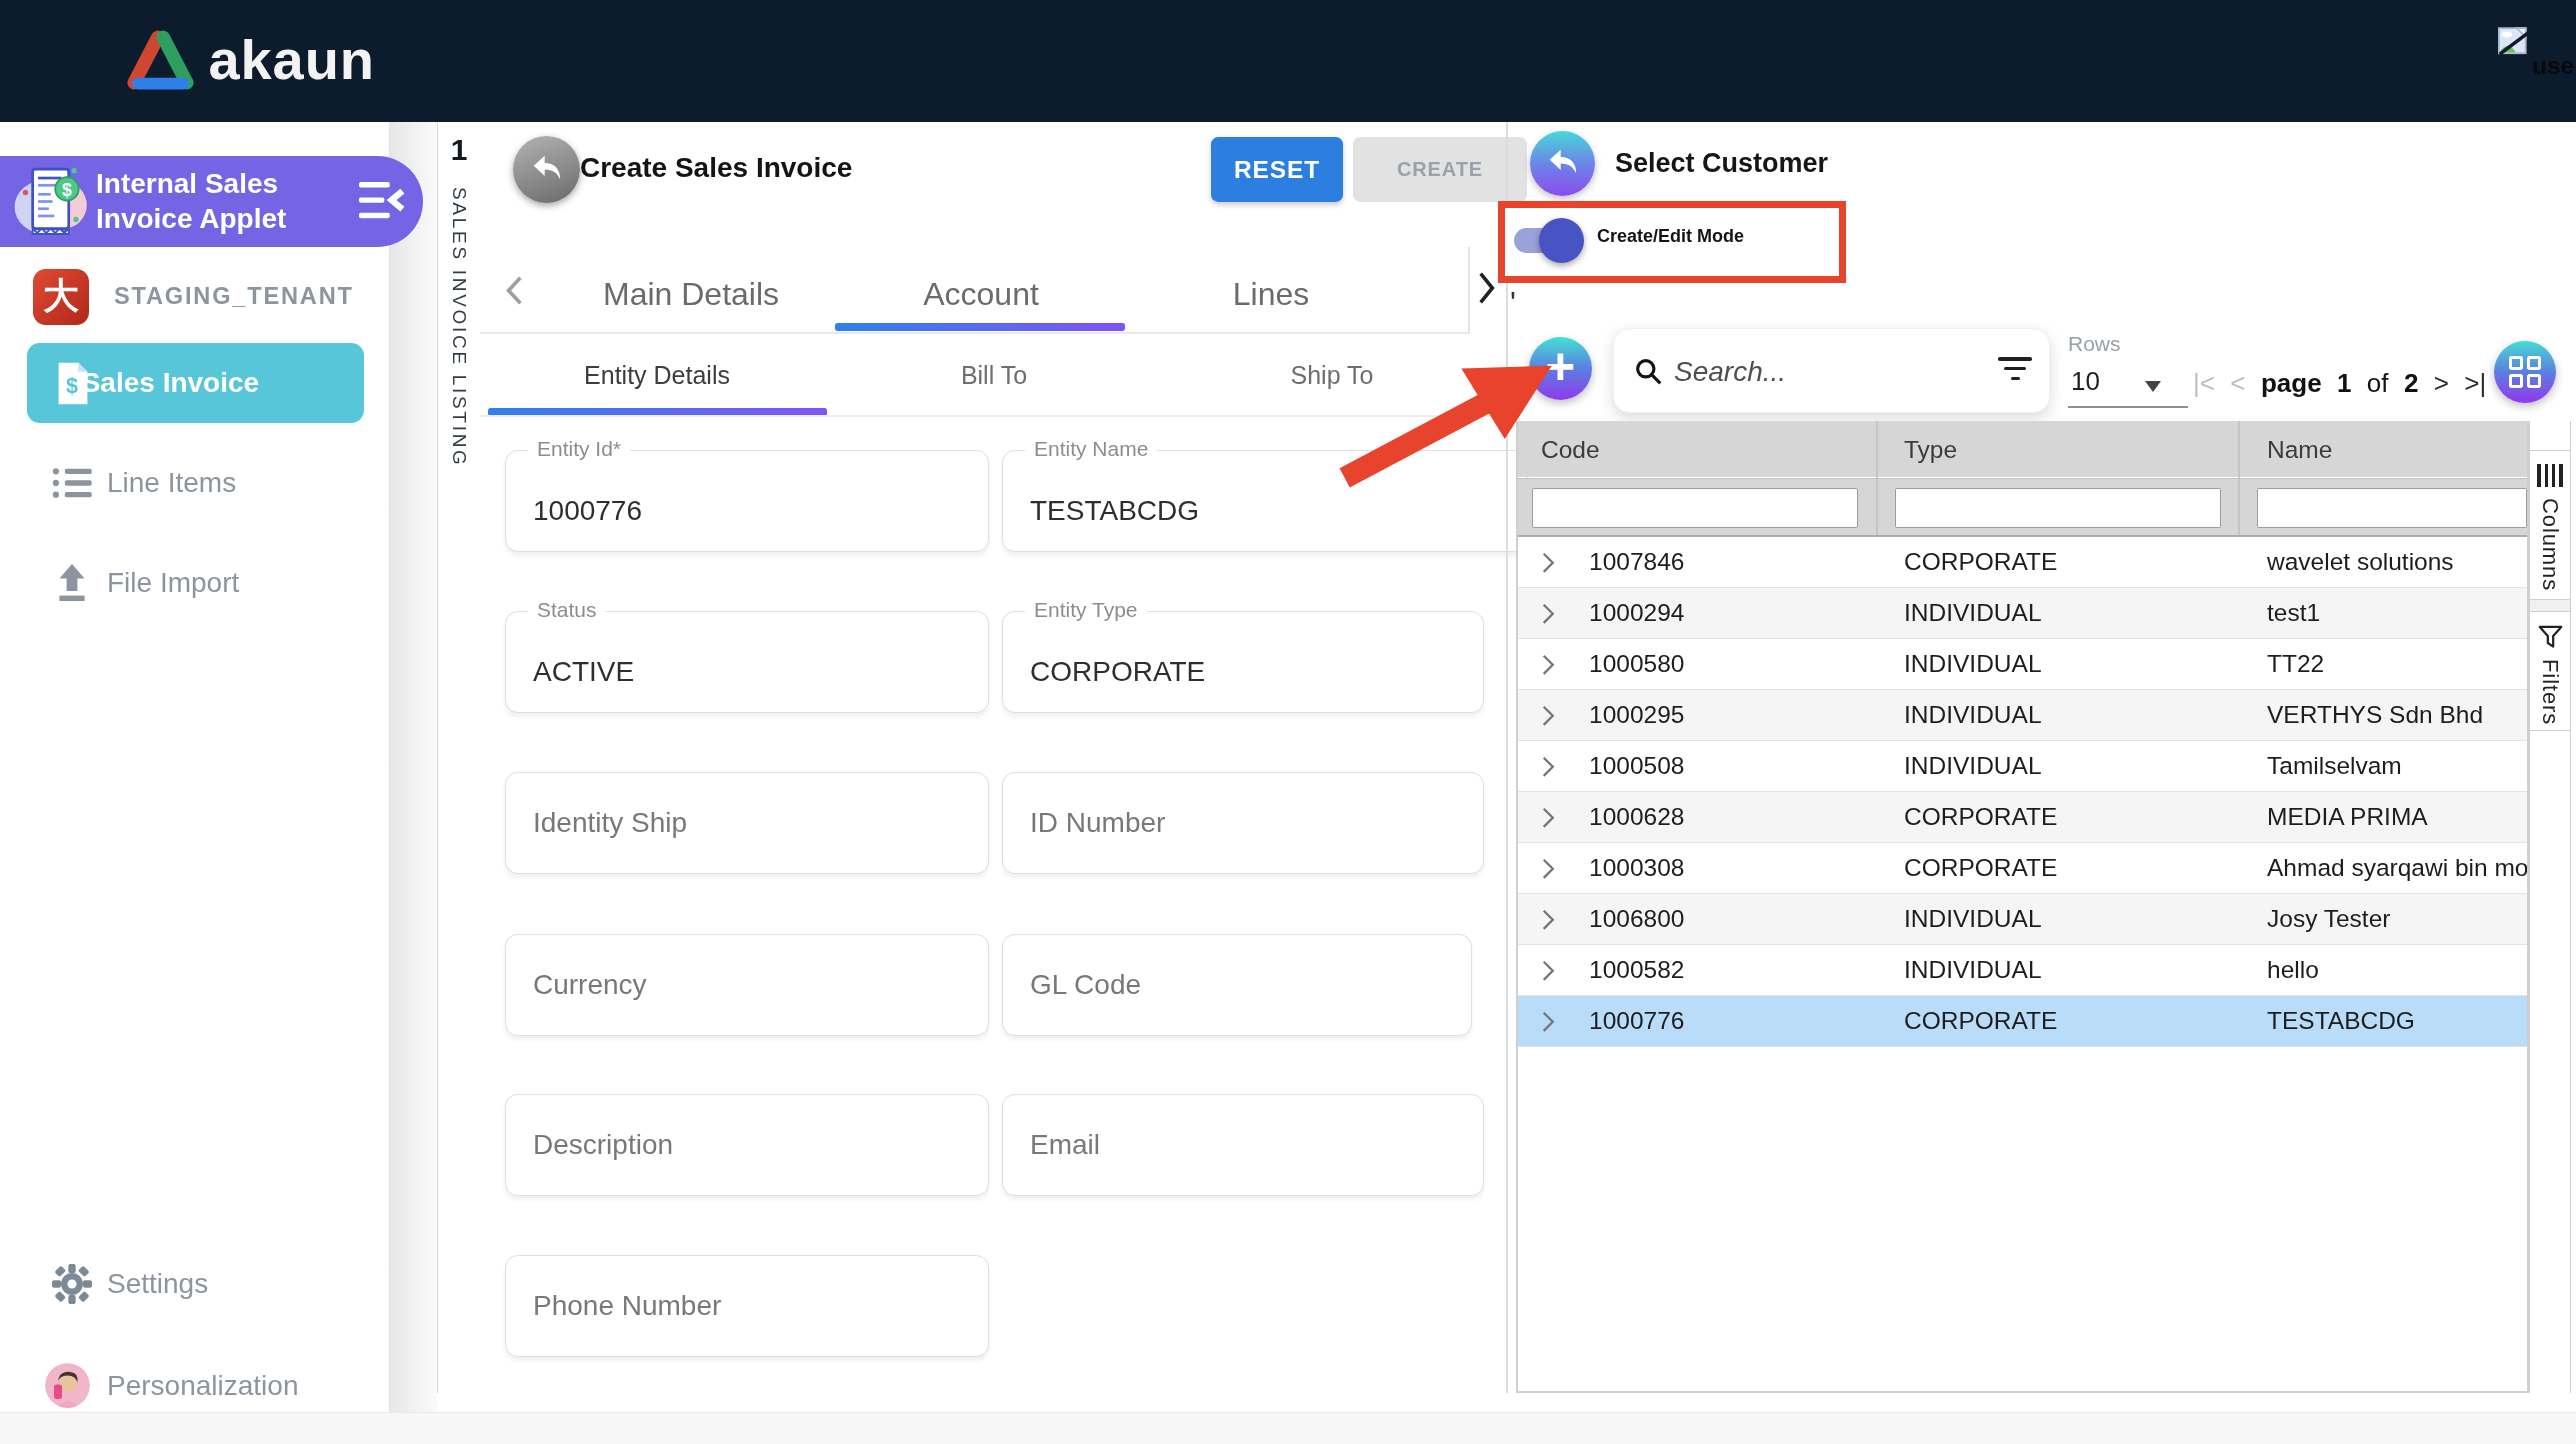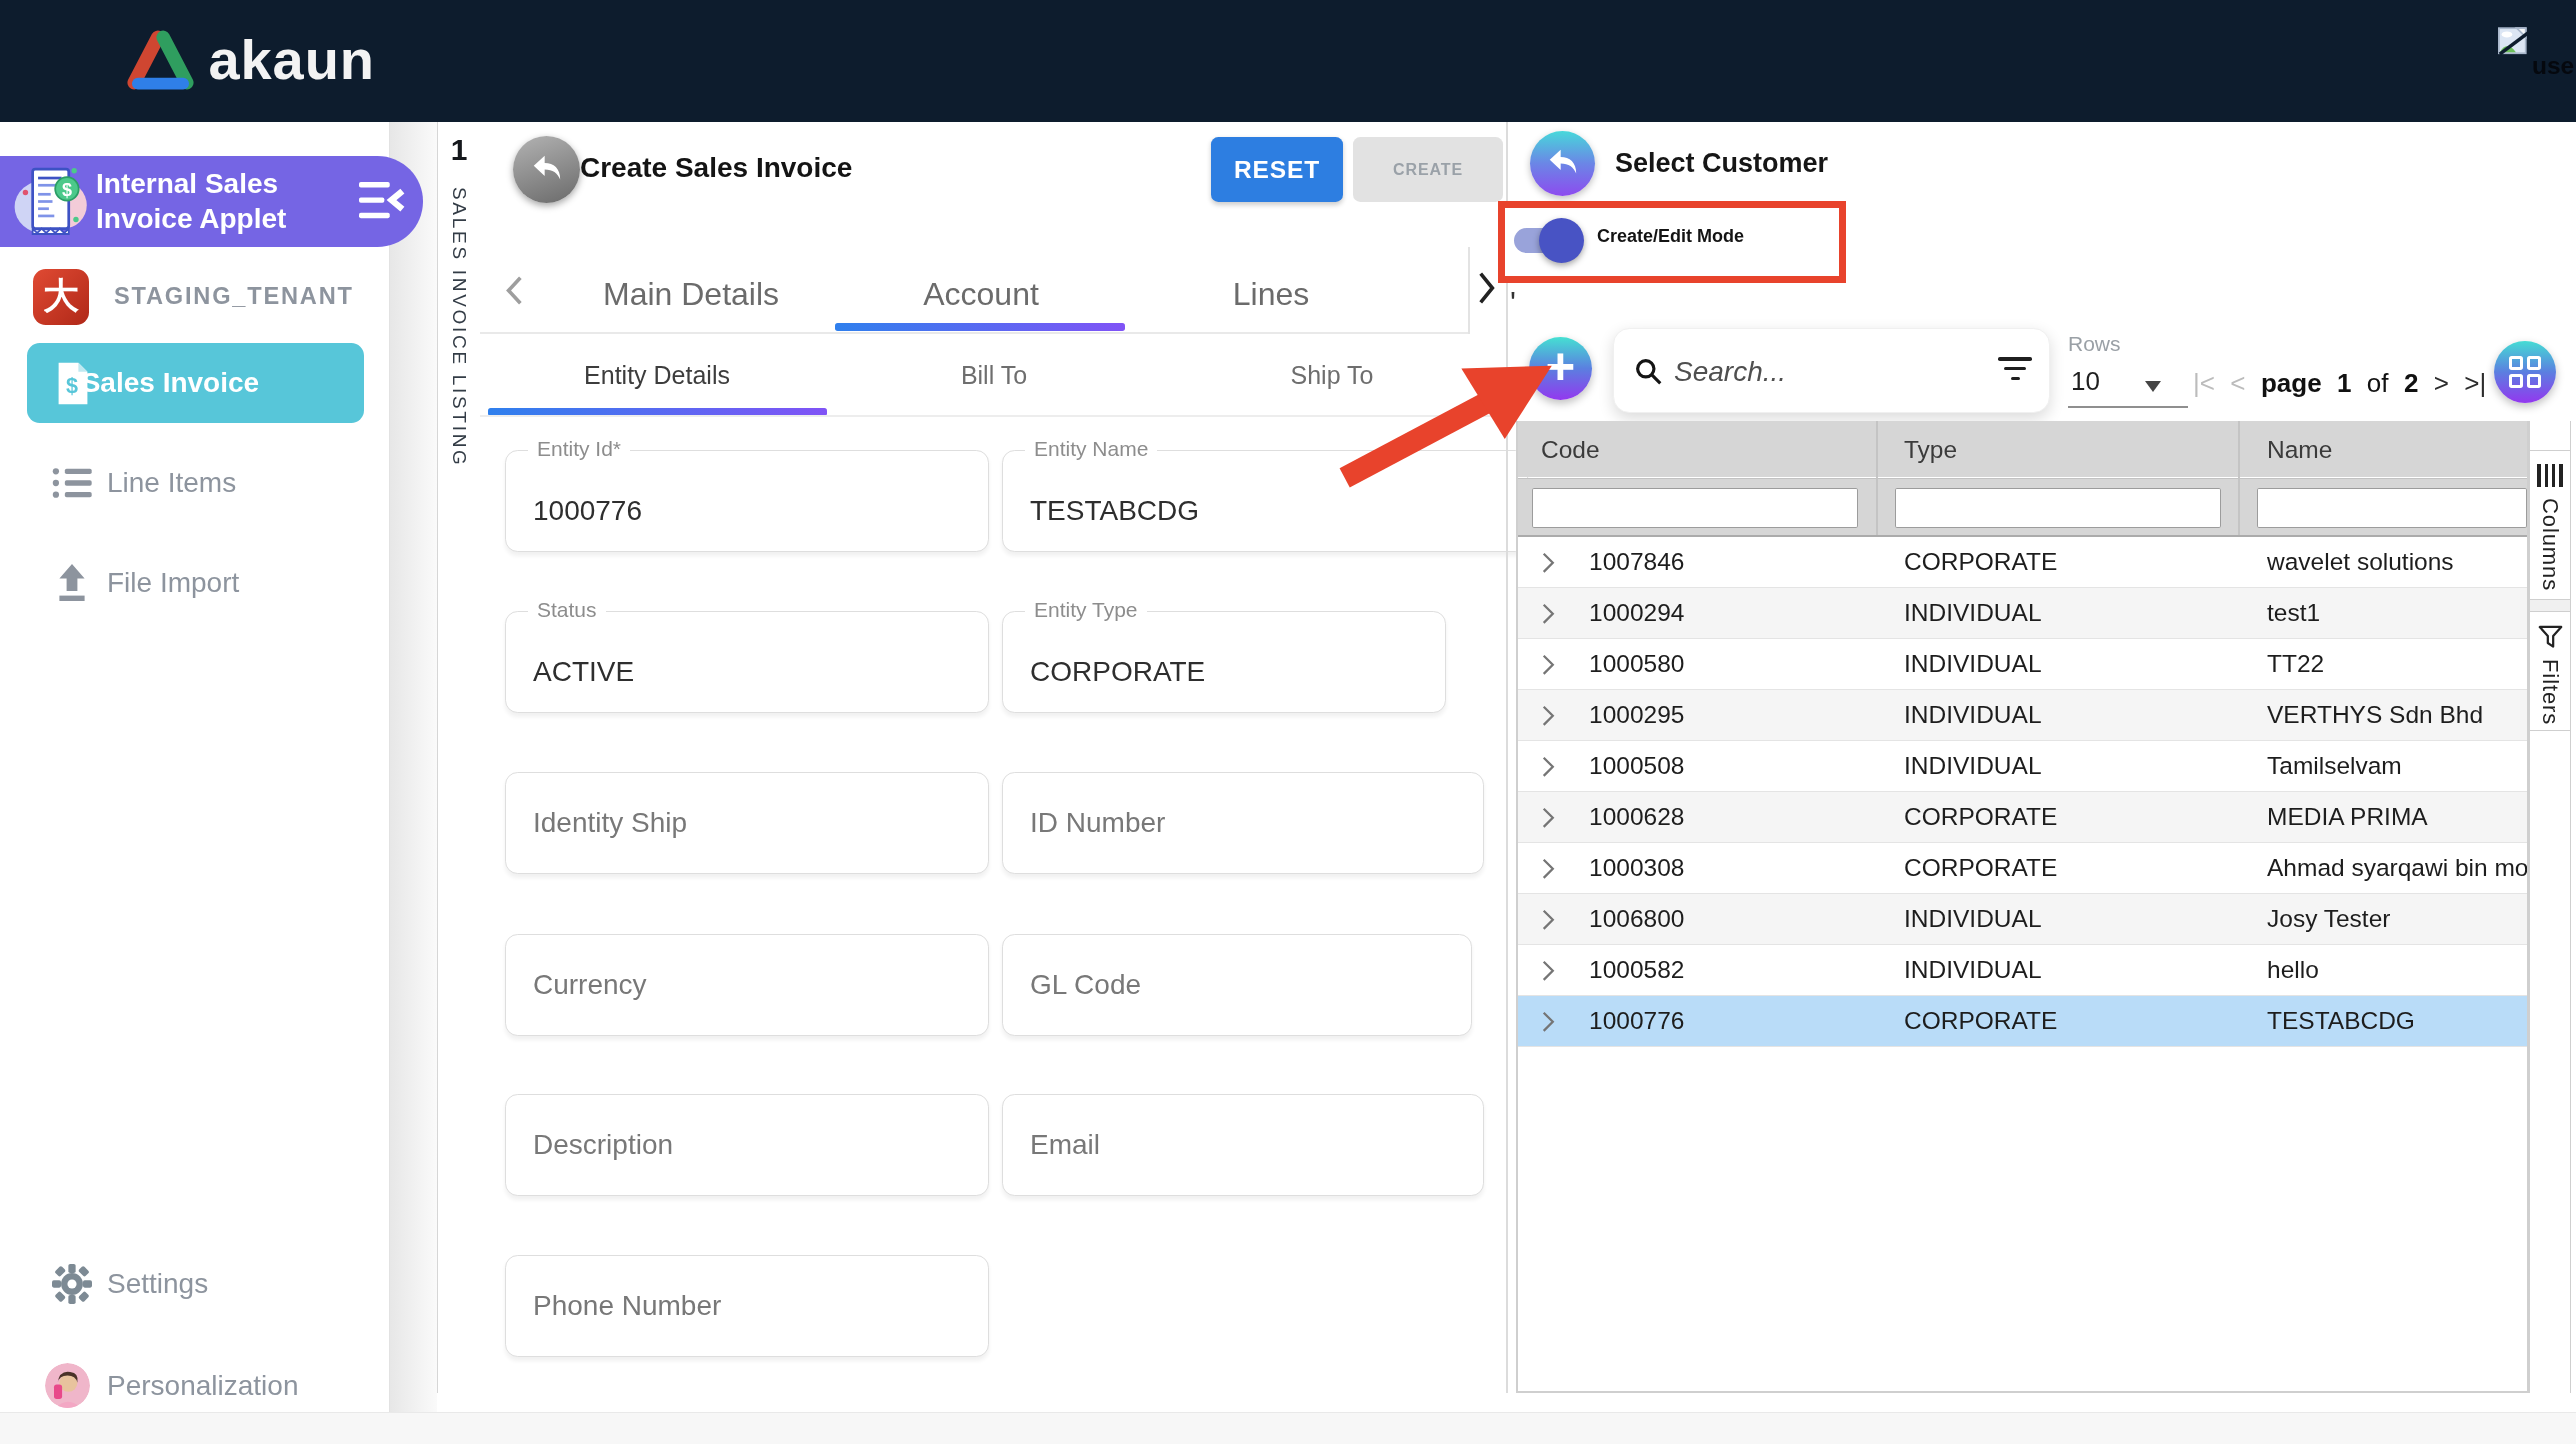--- a/index.html
+++ b/index.html
@@ -53,22 +53,22 @@
 
   
   .main-panel { left:480px; top:122px; width:1024px; height:1271px; background:#fff; }
   .back-gray { left:513px; top:136px; width:67px; height:67px; border-radius:50%;
     background:linear-gradient(160deg,#b3b3b3,#6a6a6a); display:flex; align-items:center; justify-content:center;
     box-shadow:0 2.7px 7.3px rgba(0,0,0,.35); }
   .main-title { left:580px; top:152px; font-size:28px; font-weight:bold; color:#141414; }
   .btn-reset { left:1211px; top:137px; width:132px; height:65px; background:#2d7ee1; border-radius:7.3px;
     color:#fff; font-size:24.5px; font-weight:bold; letter-spacing:0.9px; display:flex; align-items:center; justify-content:center;
     box-shadow:0 2.7px 5.4px rgba(0,0,0,.2); }
-  .btn-create { left:1353px; top:137px; width:150px; height:65px; background:#e2e2e2; border-radius:7.3px;
-    color:#9aa1a8; font-size:16px; font-weight:bold; letter-spacing:0.9px; display:flex; align-items:center; justify-content:center; }
+  .btn-create { left:1353px; top:137px; width:174px; height:65px; background:#e2e2e2; border-radius:7.3px;
+    color:#9aa1a8; font-size:20px; font-weight:bold; letter-spacing:0.9px; display:flex; align-items:center; justify-content:center; }
   .tab-label { position:absolute; top:276px; transform:translateX(-50%); font-size:32px; color:#6b6b6b; }
   .tab-main-details { left:691px; }
   .tab-account { left:981px; }
   .tab-lines { left:1271px; }
   .tabs-underline { left:835px; top:323px; width:290px; height:8.2px; border-radius:2.7px;
     background:linear-gradient(90deg,#2f80ed,#8053f6); }
   .tabs-border { left:480px; top:332px; width:988px; height:1.8px; background:#e9e9e9; }
   .tabs-right-border { left:1468px; top:247px; width:1.8px; height:87px; background:#e3e3e3; }
   .tab-chev-left { left:504px; top:274px; }
   .tab-chev-right { left:1477px; top:270px; }
@@ -80,21 +80,21 @@
     background:linear-gradient(90deg,#2f80ed,#8053f6); }
   .subtabs-border { left:480px; top:415px; width:1024px; height:1.8px; background:#ededed; }
 
   .f-card { position:absolute; width:484px; height:102px; background:#fff; border:1.8px solid #dedede;
     border-radius:12.7px; box-shadow:0 3.6px 4.5px rgba(0,0,0,.06); }
   .f-card .notch { position:absolute; left:22px; top:-14.5px; background:#fff; padding:0 9px;
     font-size:21px; color:#8d8d8d; }
   .f-card .value { position:absolute; left:27px; bottom:23.6px; font-size:28px; color:#2e2e2e; }
   .f-card .ph { position:absolute; left:27px; top:50%; transform:translateY(-50%); font-size:28px; color:#787878; }
   .f1 { left:505px;  top:450px;  } .f2 { left:1002px; top:450px;  width:526px; }
-  .f3 { left:505px;  top:611px;  } .f4 { left:1002px; top:611px;  width:444px; }
+  .f3 { left:505px;  top:611px;  } .f4 { left:1002px; top:611px;  width:482px; }
   .f5 { left:505px;  top:772px;  } .f6 { left:1002px; top:772px;  width:482px; }
   .f7 { left:505px;  top:934px; } .f8 { left:1002px; top:934px; width:470px; }
   .f9 { left:505px;  top:1094px; } .f10{ left:1002px; top:1094px; width:482px; }
   .f11{ left:505px;  top:1255px; }
 
   .panel-divider { left:1506px; top:122px; width:1.8px; height:1271px; background:#dcdcdc; }
 
   
   .back-grad { left:1530px; top:131px; width:65px; height:65px; border-radius:50%;
     background:linear-gradient(180deg,#47d8da 0%,#6b86e6 50%,#8d4bef 100%);

